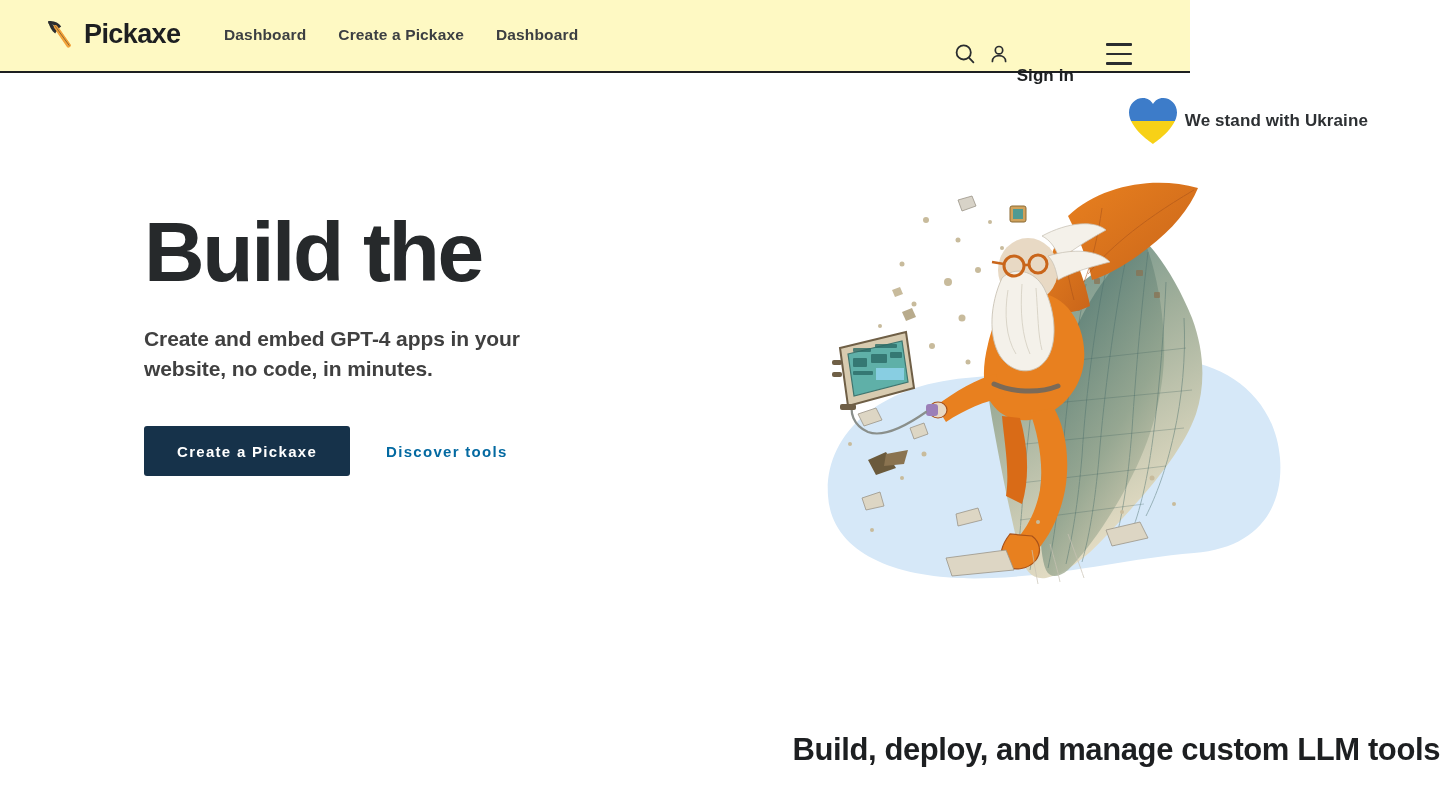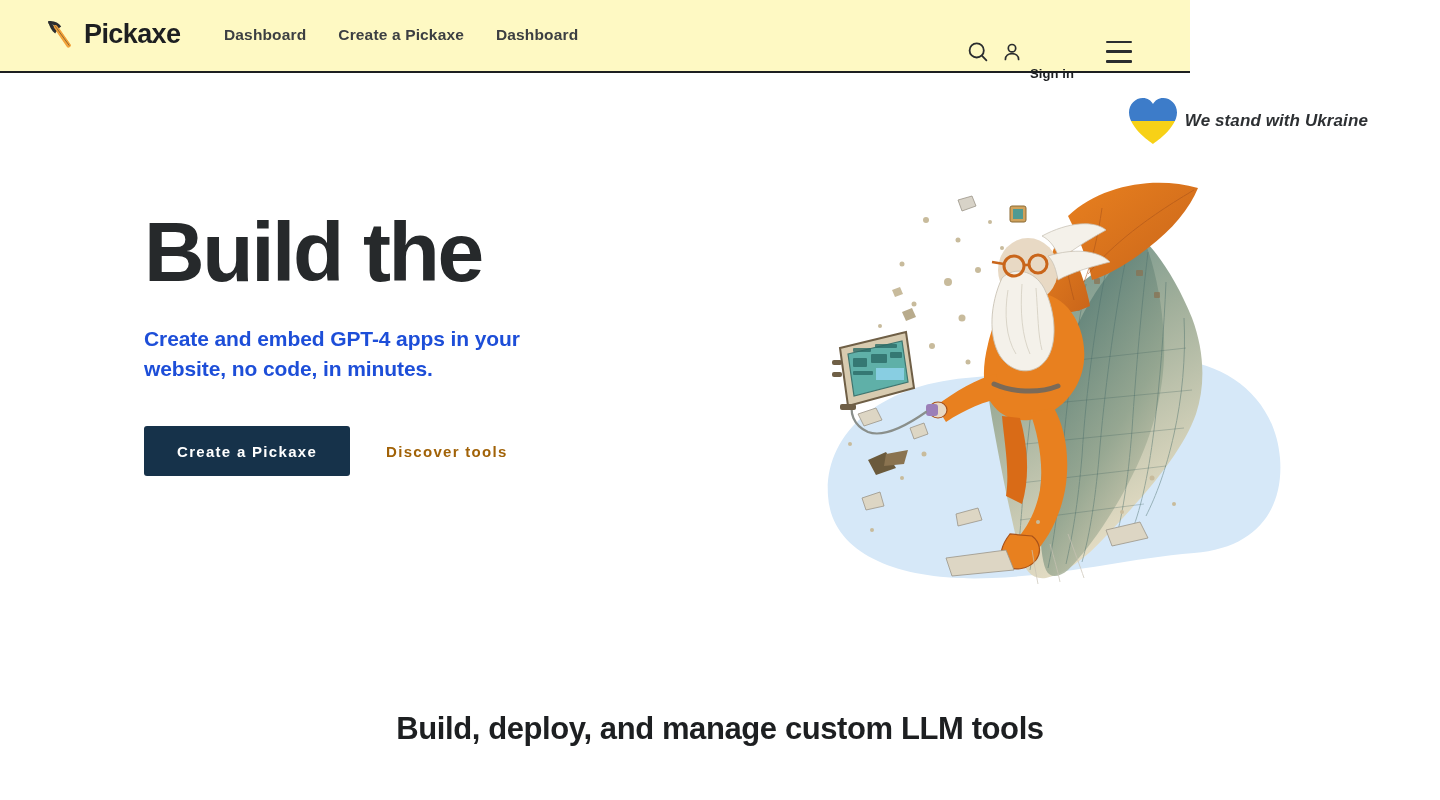--- a/index.html
+++ b/index.html
@@ -80,21 +80,21 @@
   .search-btn { width: 28px; height: 28px; margin-right: 9px; }
   .signin-link {
     display: flex;
     align-items: center;
     gap: 7px;
     text-decoration: none;
     cursor: pointer;
     margin-right: 32px;
   }
   .signin-text {
-    font-size: 13px;
+    font-size: 17px;
     font-weight: 700;
     color: #1d1f21;
     letter-spacing: 0.1px;
     margin-top: 44px;
   }
   .hamburger-btn {
     width: 26px; height: 22px;
     flex-direction: column;
     justify-content: space-between;
   }
@@ -106,21 +106,20 @@
   }
 
   
   .ukraine-banner {
     position: absolute;
     top: 96px;
     right: 72px;
     display: flex;
     align-items: center;
     gap: 6px;
-    font-style: italic;
   }
   .ukraine-heart { width: 52px; height: 50px; display: block; }
   .ukraine-text {
     font-size: 17px;
     font-weight: 700;
     color: #2d3033;
     letter-spacing: 0.1px;
   }
 
   
@@ -135,21 +134,21 @@
     line-height: 96px;
     font-weight: 700;
     color: #26292b;
     letter-spacing: -2.4px;
   }
   .hero-sub {
     margin-top: 24px;
     font-size: 21px;
     line-height: 30px;
     font-weight: 700;
-    color: #1d4ed8;
+    color: #404040;
     letter-spacing: -0.1px;
     max-width: 380px;
   }
   .hero-actions {
     margin-top: 42px;
     display: flex;
     align-items: center;
     gap: 36px;
   }
   .btn-primary {
@@ -167,43 +166,43 @@
     border-radius: 3px;
     cursor: pointer;
     font-family: "Liberation Sans", sans-serif;
   }
   .btn-link {
     background: none;
     border: none;
     padding: 0;
     font-size: 15px;
     font-weight: 700;
-    color: #a16207;
+    color: #0369a1;
     letter-spacing: 1.3px;
     cursor: pointer;
     font-family: "Liberation Sans", sans-serif;
   }
 
   
   .hero-art {
     position: absolute;
     left: 806px;
     top: 178px;
     width: 500px;
     height: 415px;
   }
   .hero-art svg { display: block; width: 100%; height: 100%; }
 
   
   .section-heading {
     position: absolute;
     left: 0;
-    top: 711px;
+    top: 732px;
     width: 1440px;
-    text-align: center;
+    text-align: right;
     font-size: 31px;
     font-weight: 700;
     color: #1d1f21;
     letter-spacing: -0.4px;
   }
 </style>
 </head>
 <body>
 
 <header class="header">

